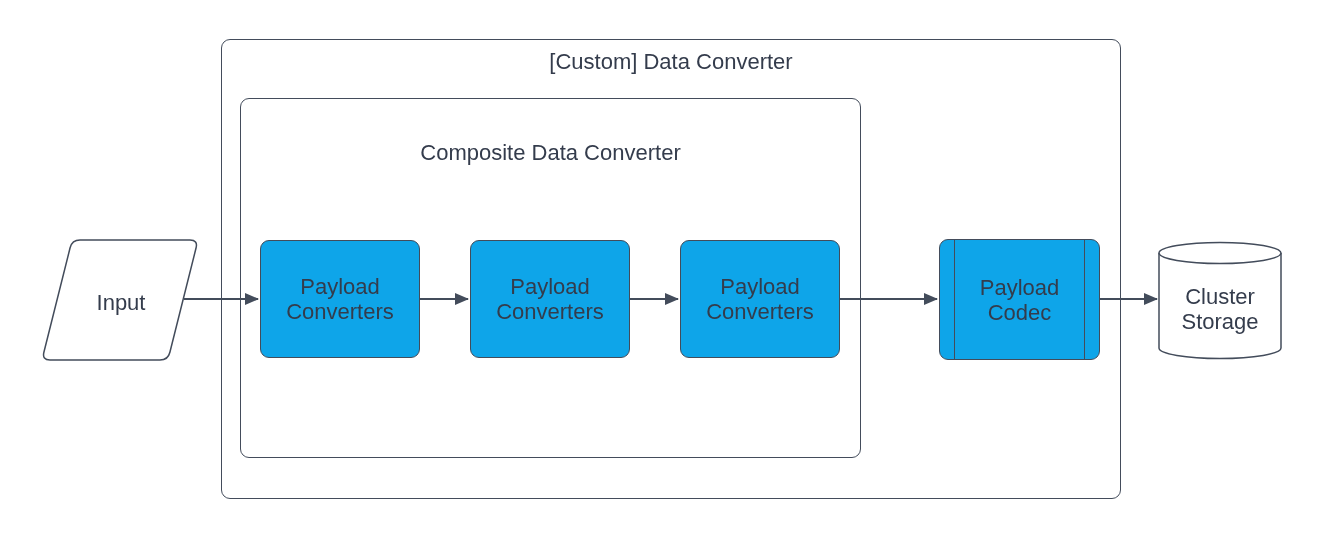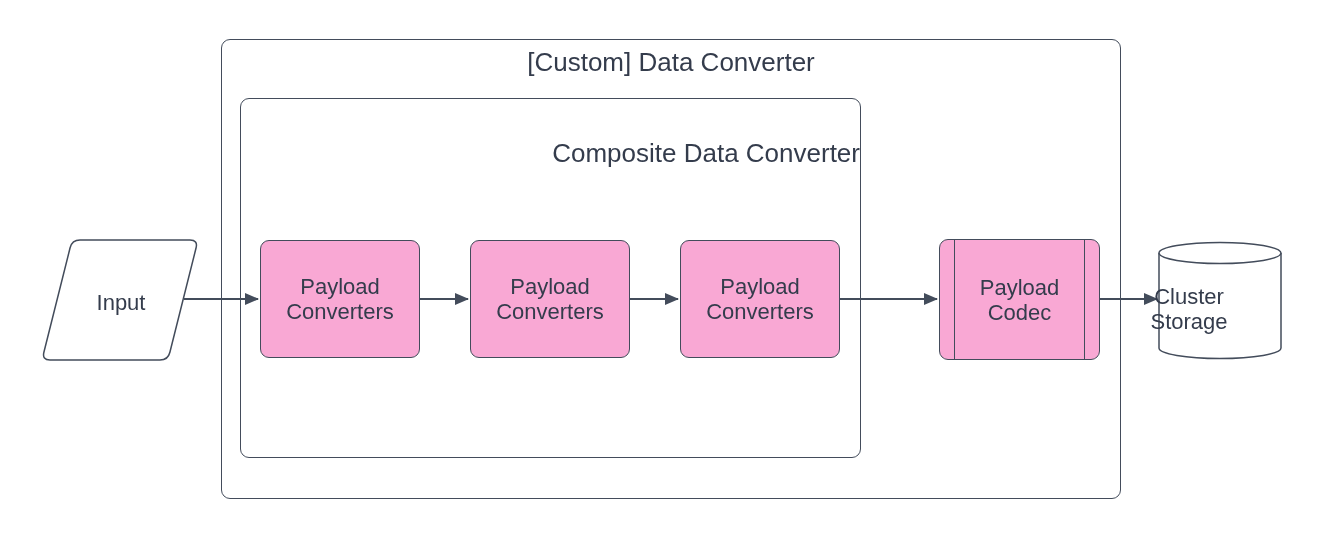--- a/index.html
+++ b/index.html
@@ -21,36 +21,36 @@
     border: 1.5px solid #434c5b;
     border-radius: 9px;
     background: transparent;
     box-sizing: border-box;
     z-index: 1;
   }
   .container-title {
     position: absolute;
     width: 100%;
     text-align: center;
-    font-size: 26px;
+    font-size: 22px;
     line-height: 24px;
     white-space: nowrap;
     color: #343c4c;
   }
   .svg-layer {
     position: absolute;
     left: 0;
     top: 0;
     z-index: 2;
   }
   .node {
     position: absolute;
     border: 1.5px solid #434c5b;
     border-radius: 9px;
-    background: #f9a8d4;
+    background: #0ea5e9;
     box-sizing: border-box;
     display: flex;
     align-items: center;
     justify-content: center;
     z-index: 3;
   }
   .node-label {
     font-size: 22px;
     line-height: 25px;
     text-align: center;
@@ -78,21 +78,21 @@
 </head>
 <body>
 
 <div class="canvas">
 
   <div class="container-box" style="left:221px; top:39px; width:900px; height:460px;">
     <div class="container-title" style="top:10px;">[Custom] Data Converter</div>
   </div>
 
   <div class="container-box" style="left:240px; top:98px; width:621px; height:360px;">
-    <div class="container-title" style="top:42px;text-align:right;">Composite Data Converter</div>
+    <div class="container-title" style="top:42px;">Composite Data Converter</div>
   </div>
 
   <svg class="svg-layer" width="1320" height="540" viewBox="0 0 1320 540">
     <defs>
       <marker id="arrowhead" markerWidth="14" markerHeight="12" refX="13" refY="6" orient="auto" markerUnits="userSpaceOnUse">
         <path d="M0,0 L14,6 L0,12 Z" fill="#434c5b"></path>
       </marker>
     </defs>
 
     <path d="M 80,240 L 190,240 Q 198,240 196.1,247.8 L 169.9,352.2 Q 168,360 160,360
@@ -127,18 +127,18 @@
 Converters</span>
   </div>
 
   <div class="node" style="left:939px; top:239px; width:161px; height:121px;">
     <div class="codec-divider left"></div>
     <div class="codec-divider right"></div>
     <span class="node-label">Payload
 Codec</span>
   </div>
 
-  <div class="shape-label" style="left:1099px; top:263px; width:122px; height:92px;padding-left:29px;">
+  <div class="shape-label" style="left:1159px; top:263px; width:122px; height:92px;">
     <span class="node-label">Cluster
 Storage</span>
   </div>
 
 </div>
 
 </body></html>

